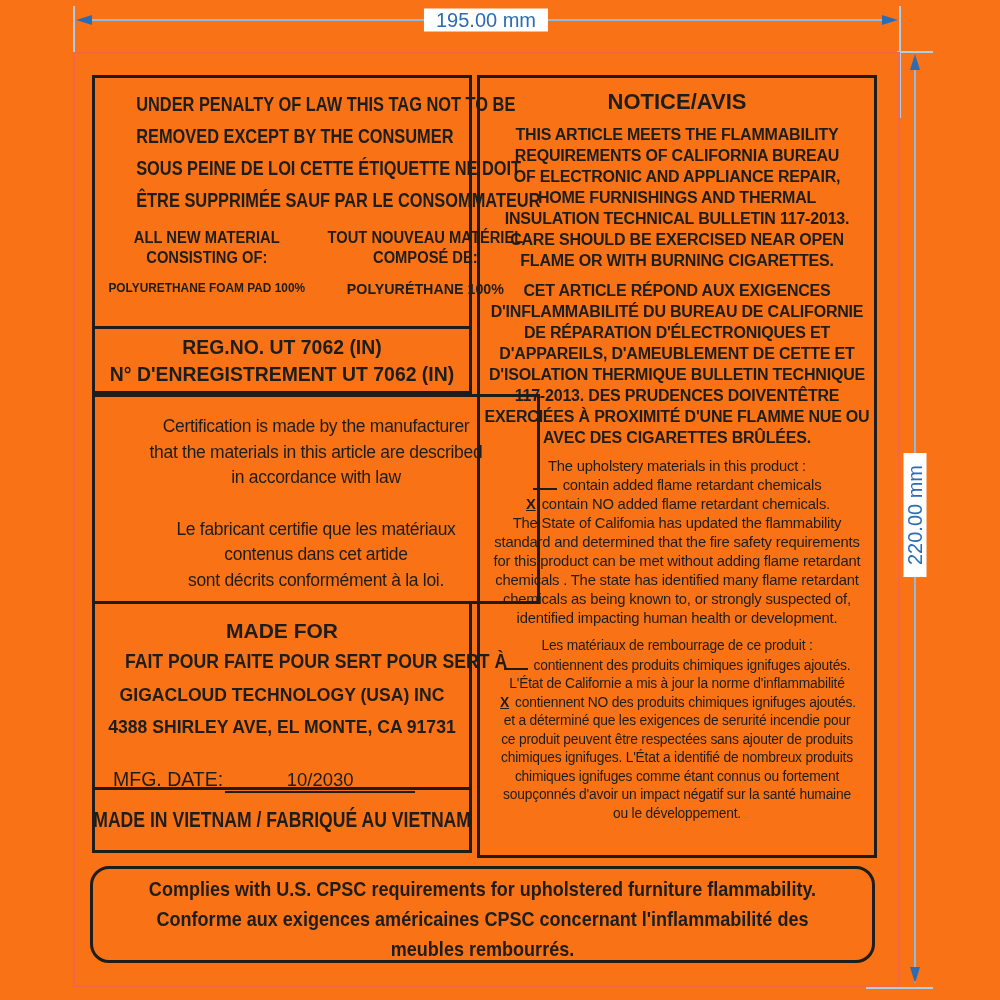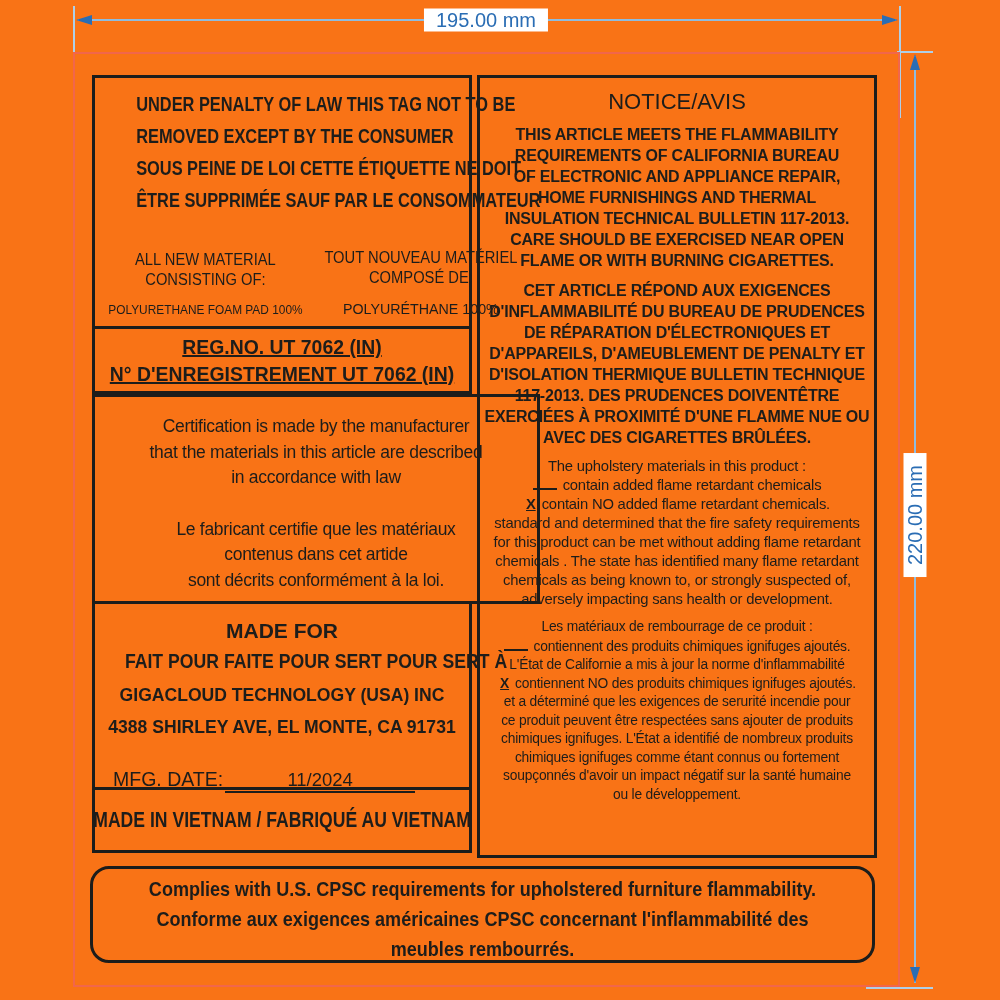--- a/index.html
+++ b/index.html
@@ -29,33 +29,33 @@
   #dim-w-label { left:486px; top:20px; transform:translate(-50%,-50%); }
   #dim-h-label { left:915px; top:515px; transform:translate(-50%,-50%) rotate(-90deg); }
 
   
   #die-line { position:absolute; left:73px; top:52px; width:827px; height:935px;
     border:2px solid #f2664a; box-sizing:border-box; z-index:1; }
 
   
   .lbox { position:absolute; border:3px solid #1d1d1b; box-sizing:border-box; z-index:2; background:transparent; }
   #box-penalty { left:92px; top:75px;  width:380px; height:254px; }
-  #box-reg     { left:92px; top:326px; width:380px; height:68px;text-decoration:underline;  }
+  #box-reg     { left:92px; top:326px; width:380px; height:68px;  }
   #box-cert    { left:92px; top:394px; width:448px; height:210px; }
   #box-madefor { left:92px; top:601px; width:380px; height:189px; }
   #box-origin  { left:92px; top:787px; width:380px; height:66px; display:flex; align-items:center; justify-content:center; }
   #box-notice  { left:477px; top:75px; width:400px; height:783px; padding:6px 2px; }
   #box-cpsc    { left:90px; top:866px; width:785px; height:97px; padding-top:5px;border-radius:19px; }
   .c { text-align:center; }
   .line { display:block; white-space:nowrap; text-align:center; transform-origin:50% 50%; }
 
   
   .penalty-line { font-size:21px; line-height:32px; font-weight:bold; transform:scaleX(0.78); }
   #penalty-head { padding-top:10px; }
-  #materials-row { display:flex; margin-top:32px; font-weight:normal;align-items:flex-end; }
+  #materials-row { display:flex; margin-top:12px; font-weight:bold; }
   .mat-col { flex:1; }
   .mat-head { font-size:16px; line-height:20px; transform:scaleX(0.92); }
   .mat-val-en { font-size:13.5px; margin-top:12px; transform:scaleX(0.88); }
   .mat-val-fr { font-size:15px;   margin-top:12px; transform:scaleX(0.95); }
 
   
   .reg-line { font-size:20px; line-height:27px; font-weight:bold; transform:scaleX(0.97); }
   #box-reg { padding-top:5px; }
 
   
@@ -68,21 +68,21 @@
   .mf-l1 { font-size:21px; line-height:30px; font-weight:bold; }
   .mf-l2 { font-size:21px; line-height:30px; font-weight:bold; transform:scaleX(0.84); }
   .mf-l3 { font-size:18.5px; line-height:27px; font-weight:bold; margin-top:5px; transform:scaleX(0.95); }
   #mfg-row { margin-top:28px; padding-left:18px; font-size:19.5px; text-align:left; }
   #mfg-value { display:inline-block; width:190px; border-bottom:2px solid #1d1d1b; text-align:center; font-size:18.5px; margin-left:2px; }
 
   
   .origin-line { font-size:22px; font-weight:bold; transform:scaleX(0.80); }
 
   
-  .n-title { font-size:22px; line-height:28px; font-weight:normal; margin:4px 0 8px 0; }
+  .n-title { font-size:22px; line-height:28px; font-weight:bold; margin:4px 0 8px 0; }
   .n-bold-line { font-size:16px; line-height:21px; font-weight:bold; letter-spacing:-0.2px; }
   .n-block { margin-bottom:9px; }
   .n-line  { font-size:14.8px; line-height:19px; letter-spacing:-0.2px; }
   .n-line-fr { font-size:13.8px; line-height:18.5px; letter-spacing:-0.2px; }
   .blank-mark { display:inline-block; width:24px; border-bottom:2px solid #1d1d1b; height:12px; margin-right:6px; }
   .x-mark { font-weight:bold; text-decoration:underline; padding:0 2px; margin-right:4px; }
 
   
   .cpsc-line { font-size:20.5px; line-height:30px; font-weight:bold; transform:scaleX(0.88); }
 </style>
@@ -144,21 +144,21 @@
     <span class="line cert-line">contenus dans cet artide</span>
     <span class="line cert-line">sont décrits conformément à la loi.</span>
   </div>
 
   <div class="lbox" id="box-madefor">
     <span class="line mf-l1">MADE FOR</span>
     <span class="line mf-l2">FAIT POUR FAITE POUR SERT POUR SERT À</span>
     <span class="line mf-l3">GIGACLOUD TECHNOLOGY (USA) INC</span>
     <span class="line mf-l3">4388 SHIRLEY AVE, EL MONTE, CA 91731</span>
     <div id="mfg-row">
-      <span>MFG. DATE:</span><span id="mfg-value">11/2024</span>
+      <span>MFG. DATE:</span><span id="mfg-value">10/2030</span>
     </div>
   </div>
 
   <div class="lbox" id="box-origin">
     <span class="line origin-line">MADE IN VIETNAM / FABRIQUÉ AU VIETNAM</span>
   </div>
 
   <div class="lbox" id="box-notice">
     <div class="n-title c">NOTICE/AVIS</div>
 
@@ -167,38 +167,39 @@
       <span class="line n-bold-line">REQUIREMENTS OF CALIFORNIA BUREAU</span>
       <span class="line n-bold-line">OF ELECTRONIC AND APPLIANCE REPAIR,</span>
       <span class="line n-bold-line">HOME FURNISHINGS AND THERMAL</span>
       <span class="line n-bold-line">INSULATION TECHNICAL BULLETIN 117-2013.</span>
       <span class="line n-bold-line">CARE SHOULD BE EXERCISED NEAR OPEN</span>
       <span class="line n-bold-line">FLAME OR WITH BURNING CIGARETTES.</span>
     </div>
 
     <div class="n-block">
       <span class="line n-bold-line">CET ARTICLE RÉPOND AUX EXIGENCES</span>
-      <span class="line n-bold-line">D'INFLAMMABILITÉ DU BUREAU DE PRUDENCES</span>
+      <span class="line n-bold-line">D'INFLAMMABILITÉ DU BUREAU DE CALIFORNIE</span>
       <span class="line n-bold-line">DE RÉPARATION D'ÉLECTRONIQUES ET</span>
-      <span class="line n-bold-line">D'APPAREILS, D'AMEUBLEMENT DE PENALTY ET</span>
+      <span class="line n-bold-line">D'APPAREILS, D'AMEUBLEMENT DE CETTE ET</span>
       <span class="line n-bold-line">D'ISOLATION THERMIQUE BULLETIN TECHNIQUE</span>
       <span class="line n-bold-line">117-2013. DES PRUDENCES DOIVENTÊTRE</span>
       <span class="line n-bold-line">EXERCIÉES À PROXIMITÉ D'UNE FLAMME NUE OU</span>
       <span class="line n-bold-line">AVEC DES CIGARETTES BRÛLÉES.</span>
     </div>
 
     <div class="n-block">
       <span class="line n-line">The upholstery materials in this product :</span>
       <span class="line n-line"><span class="blank-mark"></span><span>contain added flame retardant chemicals</span></span>
       <span class="line n-line"><span class="x-mark">X</span><span>contain NO added flame retardant chemicals.</span></span>
+      <span class="line n-line">The State of Califomia has updated the flammability</span>
       <span class="line n-line">standard and determined that the fire safety requirements</span>
       <span class="line n-line">for this product can be met without adding flame retardant</span>
       <span class="line n-line">chemicals . The state has identified many flame retardant</span>
       <span class="line n-line">chemicals as being known to, or strongly suspected of,</span>
-      <span class="line n-line">adversely impacting sans health or development.</span>
+      <span class="line n-line">identified impacting human health or development.</span>
     </div>
 
     <div class="n-block">
       <span class="line n-line-fr">Les matériaux de rembourrage de ce produit :</span>
       <span class="line n-line-fr"><span class="blank-mark"></span><span>contiennent des produits chimiques ignifuges ajoutés.</span></span>
       <span class="line n-line-fr">L'État de Californie a mis à jour la norme d'inflammabilité</span>
       <span class="line n-line-fr"><span class="x-mark">X</span><span>contiennent NO des produits chimiques ignifuges ajoutés.</span></span>
       <span class="line n-line-fr">et a déterminé que les exigences de serurité incendie pour</span>
       <span class="line n-line-fr">ce produit peuvent être respectées sans ajouter de produits</span>
       <span class="line n-line-fr">chimiques ignifuges. L'État a identifié de nombreux produits</span>

